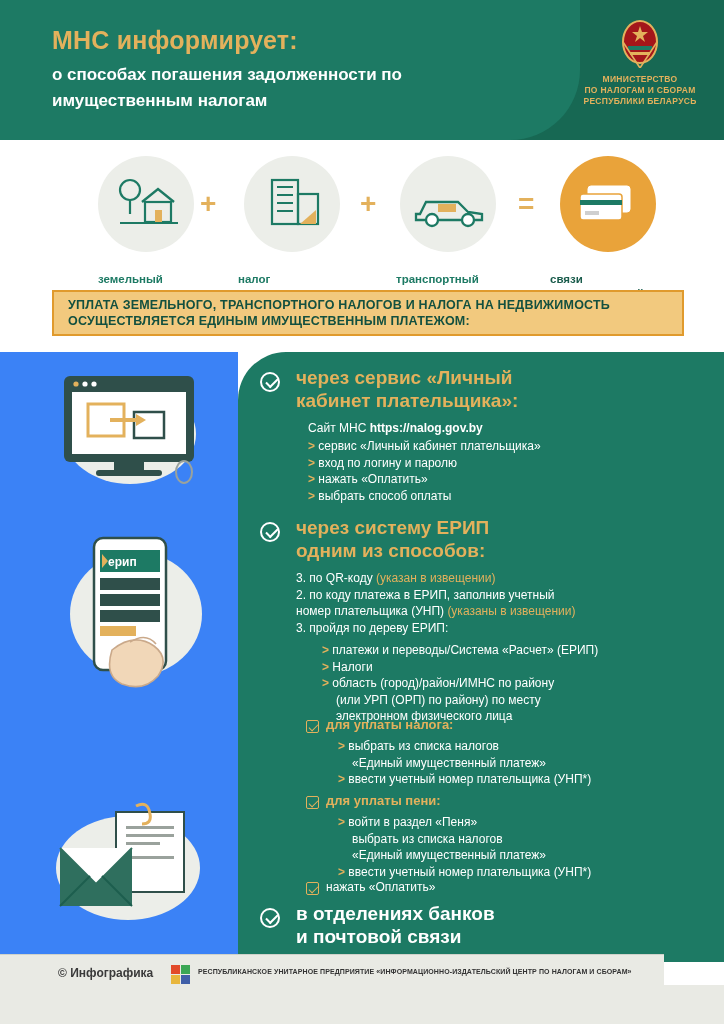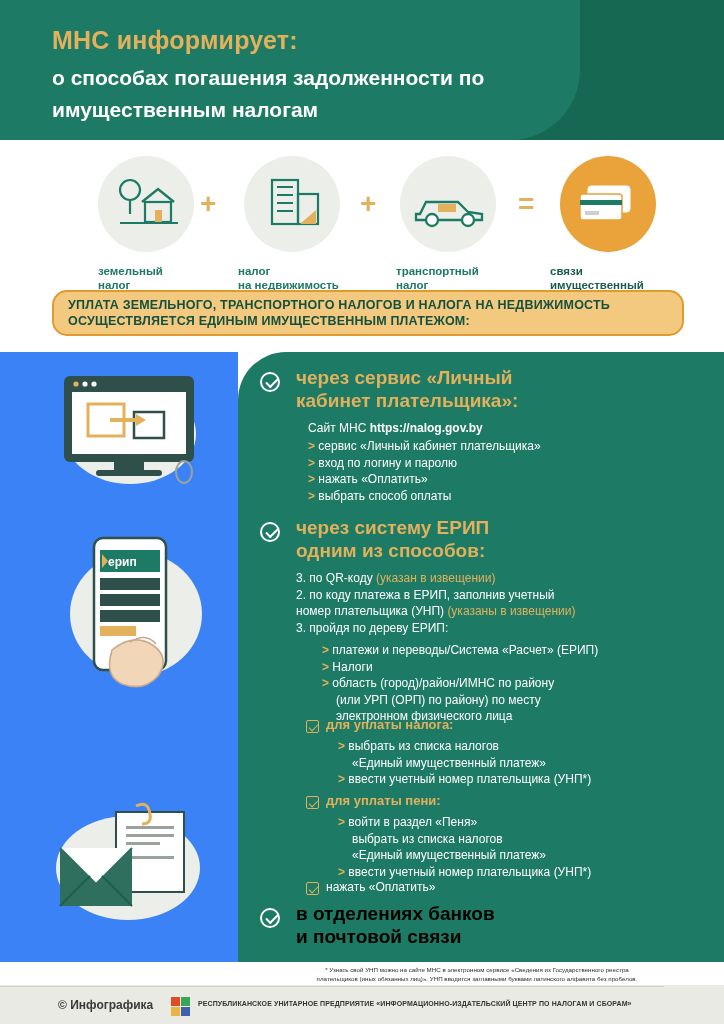--- a/index.html
+++ b/index.html
@@ -36,22 +36,22 @@
   }
   .title-line1 {
     position: absolute; left: 52px; top: 26px;
     color: #e3b15c;
     font-size: 25px; font-weight: bold;
     letter-spacing: .2px;
   }
   .title-line2 {
     position: absolute; left: 52px; top: 62px;
     color: #ffffff;
-    font-size: 21px; font-weight: bold;
-    line-height: 32px;
+    font-size: 17px; font-weight: bold;
+    line-height: 26px;
     width: 480px;
   }
   .emblem-wrap {
     position: absolute; left: 575px; top: 18px;
     width: 130px; text-align: center;
   }
   .emblem {
     width: 44px; height: 50px; margin: 0 auto 6px;
     position: relative;
   }
@@ -74,35 +74,36 @@
   }
   .circle {
     position: absolute; width: 96px; height: 96px;
     border-radius: 50%;
     background: #eceee9;
   }
   .f-label {
     position: absolute;
     font-size: 11.5px; font-weight: bold; color: #1d7a64;
     line-height: 14px;
+    margin-top: 8px;
   }
   .f-op {
     position: absolute;
     font-size: 28px; font-weight: bold; color: #e3b15c;
   }
   .circle-gold { background: #e9a33a; }
   .f-label-dark { color: #1a5c4c; }
 
   
   .banner {
     position: absolute; left: 52px; top: 290px;
     width: 632px; height: 46px;
     background: #f2c97e;
     border: 2px solid #e09a2d;
-    border-radius: 15px;
+    border-radius: 0;
     display: flex; align-items: center;
   }
   .banner-text {
     color: #13503f; font-size: 12.5px; font-weight: bold;
     line-height: 16px; padding: 0 14px;
     letter-spacing: .2px;
   }
 
   
   .green-block {
@@ -115,21 +116,21 @@
     position: absolute; left: 0; top: 352px;
     width: 238px; height: 610px;
     background: #3b82f6;
   }
 
   .sec { position: absolute; color: #ffffff; }
   .sec-head {
     color: #e3b15c; font-size: 19px; font-weight: bold;
     line-height: 23px;
   }
-  .sec-head-white { color: #000000; }
+  .sec-head-white { color: #ffffff; }
   .check {
     position: absolute;
     width: 20px; height: 20px;
     border: 2px solid #ffffff;
     border-radius: 50%;
   }
   .check::after {
     content: "";
     position: absolute; left: 4px; top: 4px;
     width: 10px; height: 5px;
@@ -160,21 +161,21 @@
   
   .footnote {
     position: absolute; left: 252px; top: 966px;
     width: 450px;
     color: #2c2c2c; font-size: 6.2px; line-height: 8.5px;
     text-align: center;
   }
 
   
   .footer {
-    position: absolute; left: 0; top: 986px;
+    position: absolute; left: 0; top: 954px;
     width: 664px; height: 38px;
     background: #e9eae4;
     border-top: 1px solid #cfd2ca;
   }
   .footer-left {
     position: absolute; left: 58px; top: 11px;
     font-size: 12px; color: #3a3a3a; font-weight: bold;
   }
   .footer-right {
     position: absolute; left: 198px; top: 13px;
@@ -193,20 +194,36 @@
 <body>
 
 <div class="page">
 
   <div class="header">
     <div class="header-bg2"></div>
     <div class="header-round"></div>
     <div class="title-line1">МНС информирует:</div>
     <div class="title-line2">о способах погашения задолженности по имущественным налогам</div>
 
+    <div class="emblem-wrap">
+      <div class="emblem">
+        <svg width="44" height="50" viewBox="0 0 44 50">
+          <ellipse cx="22" cy="24" rx="17" ry="21" fill="#a4161a" stroke="#e3b15c" stroke-width="2"></ellipse>
+          <path d="M22 8 L24 14 L30 14 L25 18 L27 24 L22 20 L17 24 L19 18 L14 14 L20 14 Z" fill="#e3b15c"></path>
+          <rect x="10" y="28" width="24" height="4" fill="#1d7a64"></rect>
+          <rect x="12" y="34" width="20" height="3" fill="#e3b15c"></rect>
+          <path d="M5 24 q17 26 17 26 q0-0 17-26" fill="none" stroke="#e3b15c" stroke-width="1.6"></path>
+        </svg>
+      </div>
+      <div class="ministry">
+        <div>МИНИСТЕРСТВО</div>
+        <div>ПО НАЛОГАМ И СБОРАМ</div>
+        <div>РЕСПУБЛИКИ БЕЛАРУСЬ</div>
+      </div>
+    </div>
   </div>
 
   <div class="body-panel"></div>
 
   <div class="formula">
 
     <div class="circle" style="left:46px; top:4px;"></div>
     <div class="ill" style="left:62px; top:24px;">
       <svg width="66" height="56" viewBox="0 0 66 56">
         <circle cx="16" cy="14" r="10" fill="none" stroke="#1d7a64" stroke-width="2.2"></circle>

